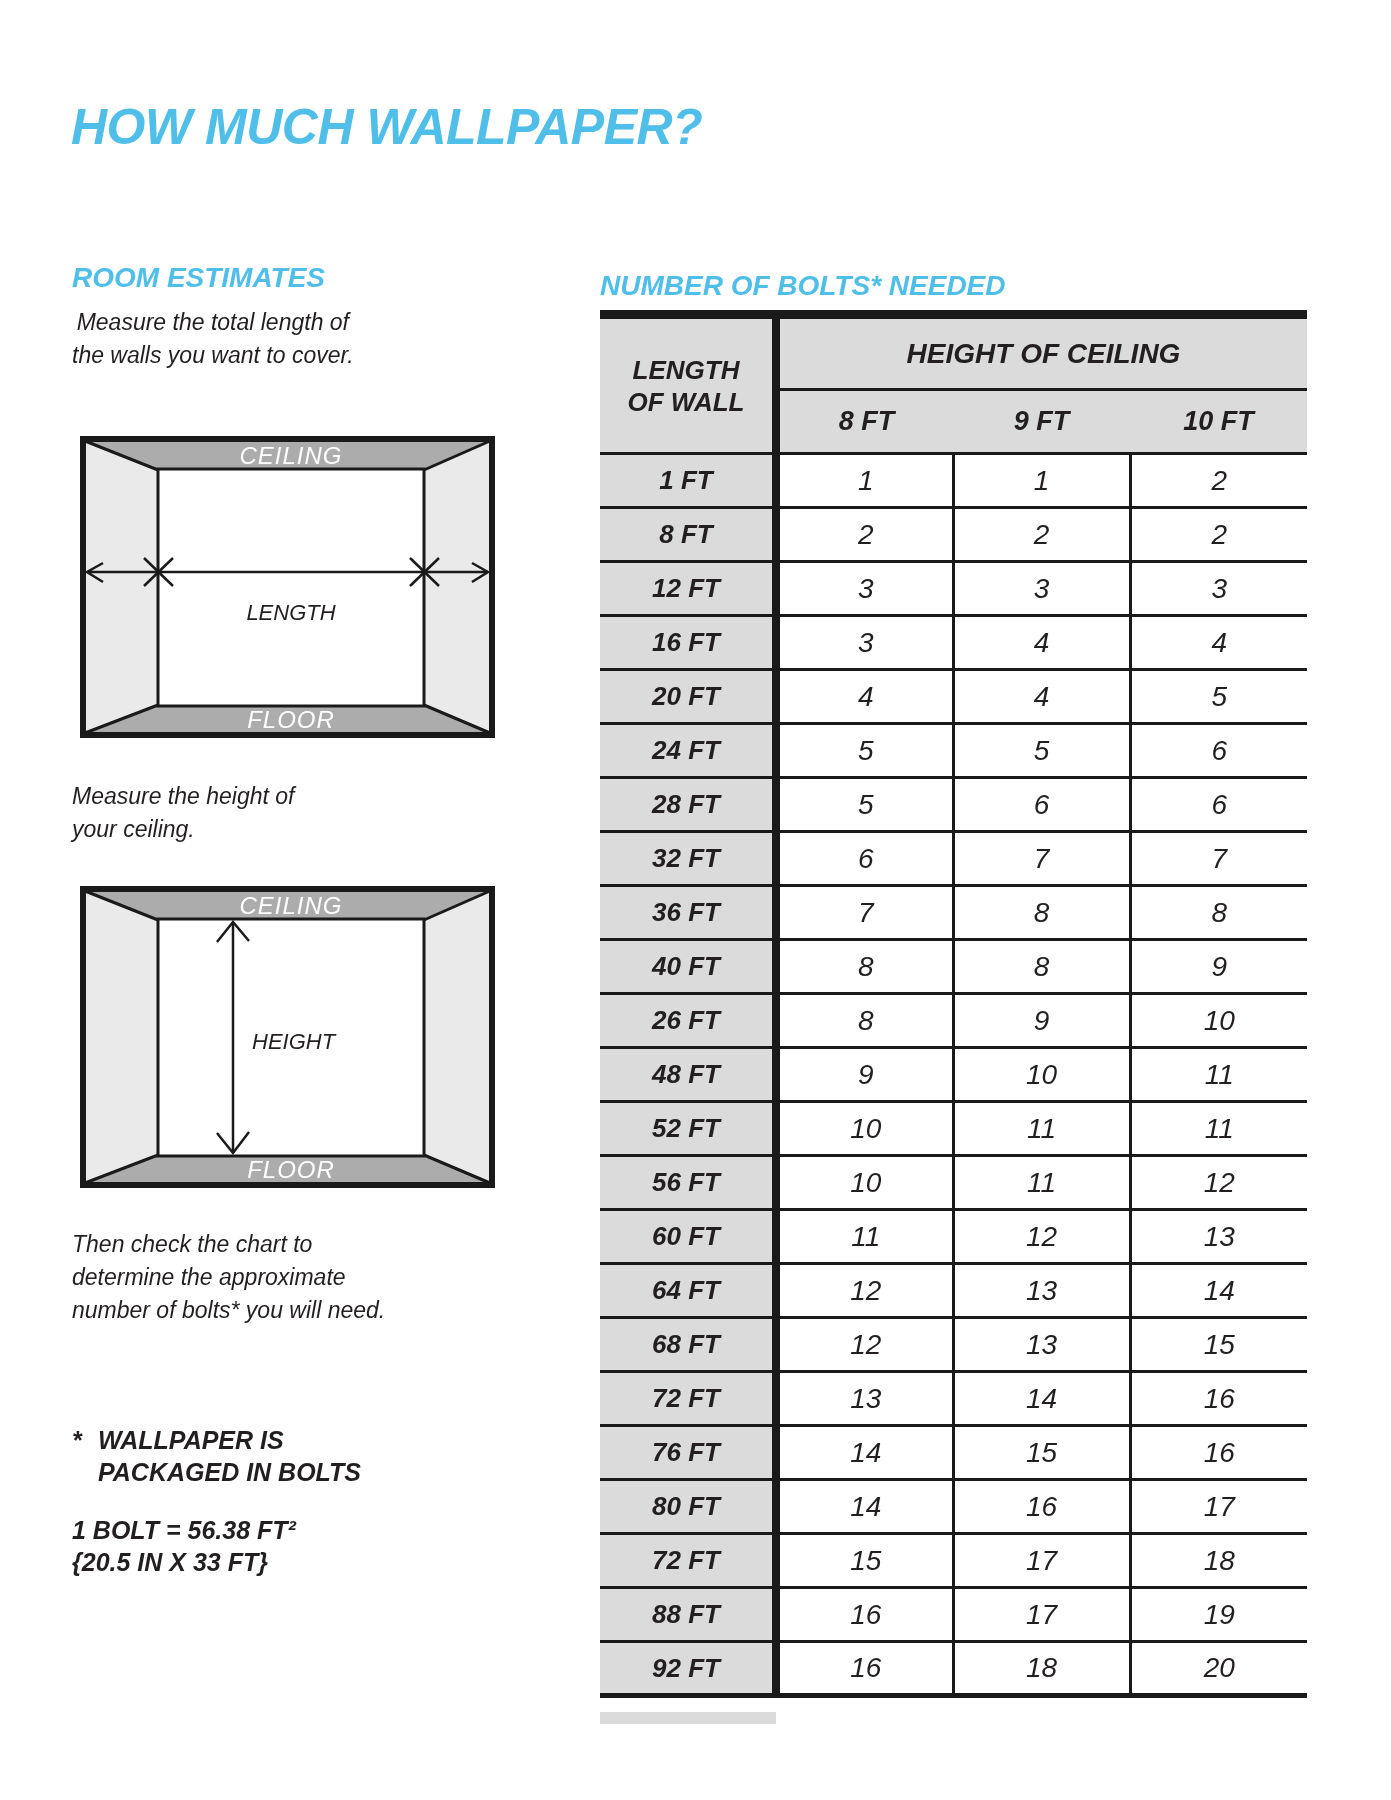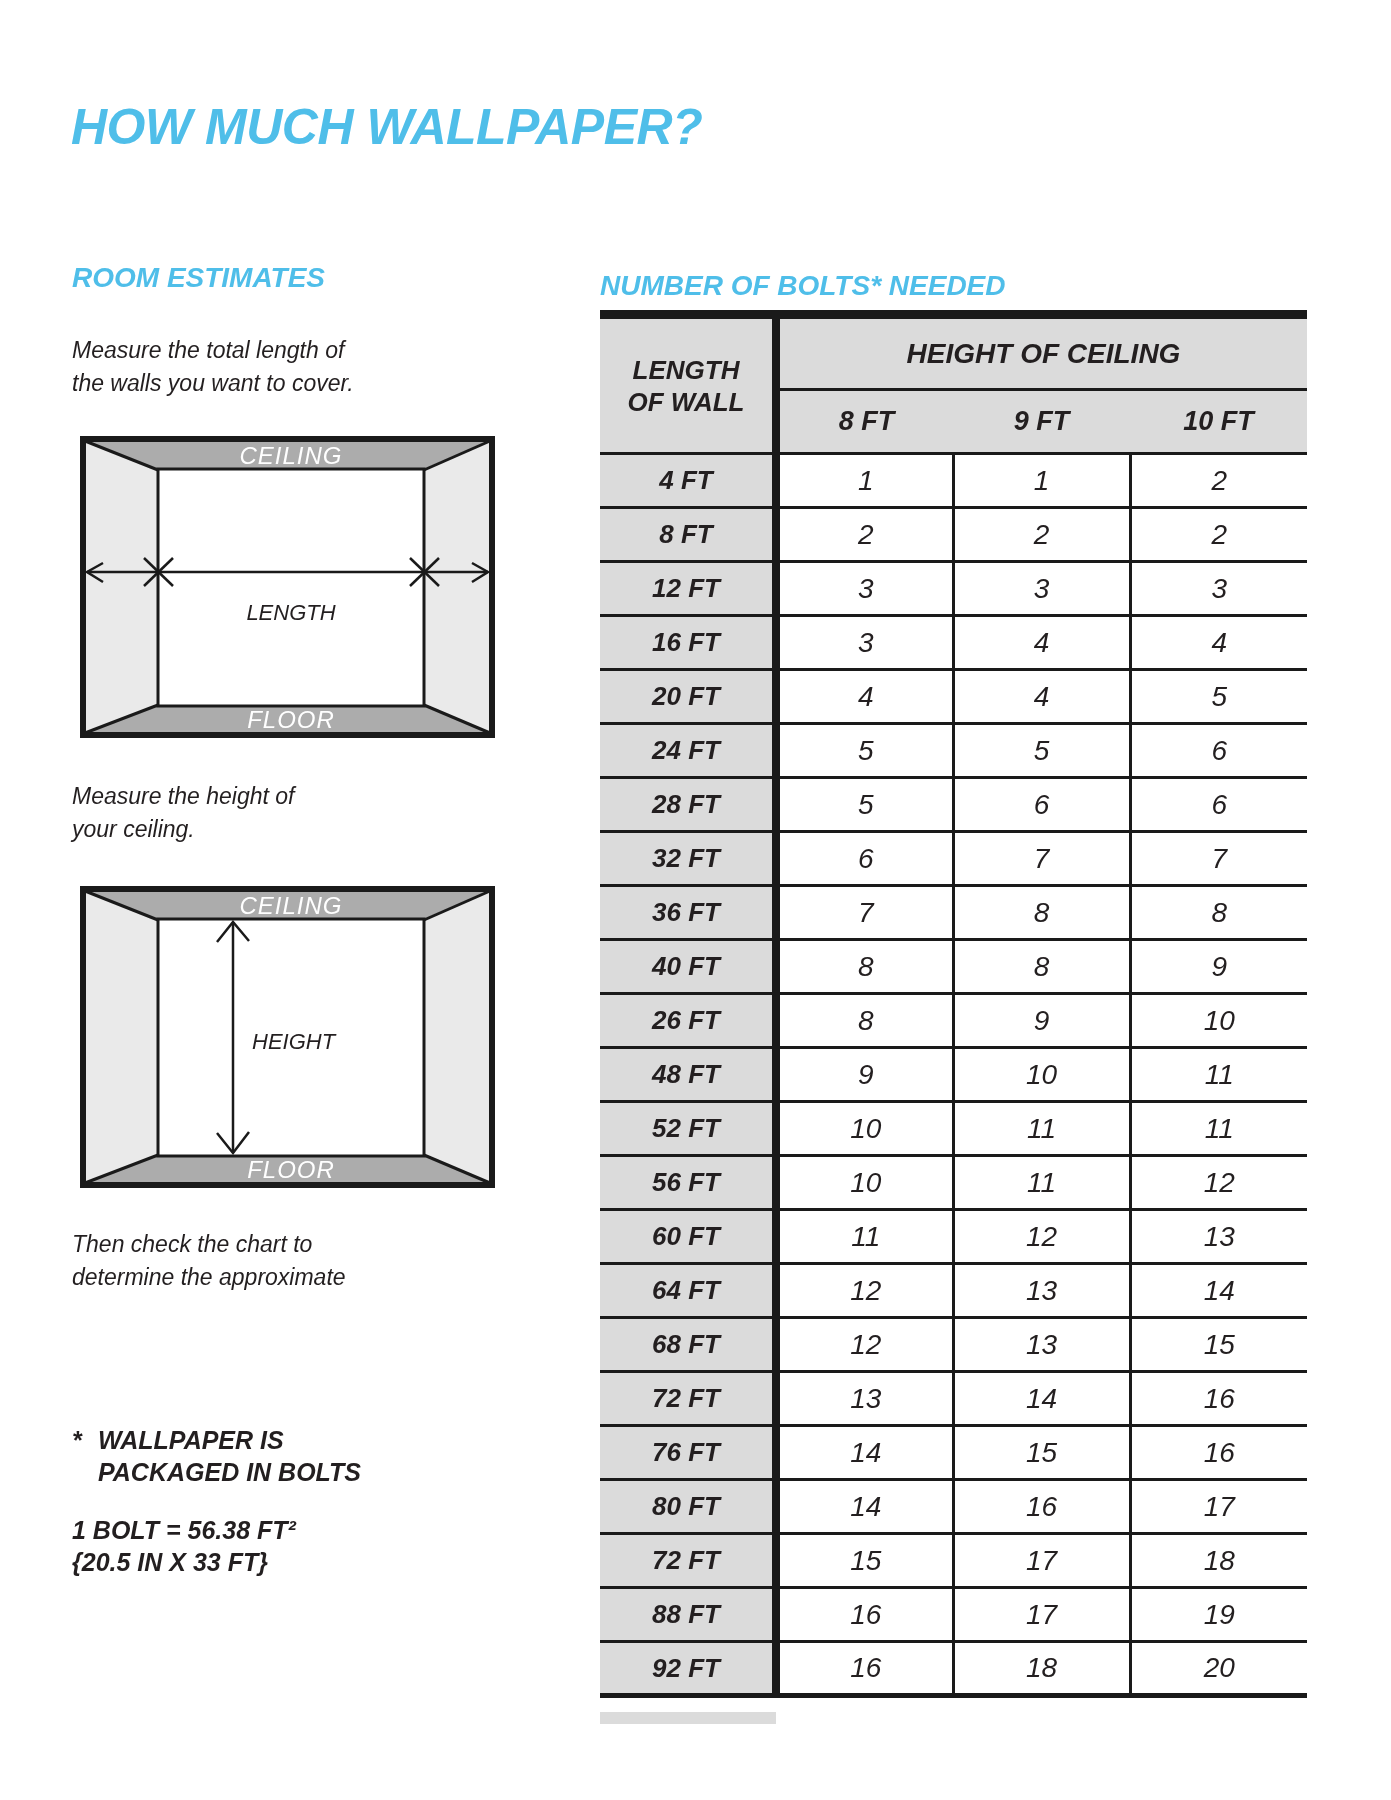--- a/index.html
+++ b/index.html
@@ -7,21 +7,21 @@
   .page{position:relative;width:1391px;height:1800px;background:#ffffff;overflow:hidden;font-style:italic;}
 
   .main-title{position:absolute;left:71px;top:64px;font-size:50px;font-weight:bold;
     letter-spacing:-0.5px;color:#4FBEE9;}
 
   .section-heading{position:absolute;font-size:28px;font-weight:bold;color:#4FBEE9;}
   .room-estimates{left:72px;top:262px;}
   .table-title{left:600px;top:270px;width:707px;}
 
   .body-text{position:absolute;left:72px;font-size:23px;line-height:33px;color:#231F20;}
-  .para1{top:334px;}
+  .para1{top:306px;text-align:center;}
   .para2{top:780px;}
   .para3{top:1228px;}
 
   .footnote{position:absolute;left:72px;top:1424px;font-size:25px;line-height:32px;
     font-weight:bold;padding-left:26px;}
   .footnote .star{position:absolute;left:0;top:0;}
   .bolt-info{position:absolute;left:72px;top:1514px;font-size:25px;line-height:32px;font-weight:bold;}
 
   .diagram{position:absolute;left:80px;width:415px;height:302px;}
   .diagram-1{top:436px;}
@@ -115,20 +115,21 @@
       <polyline points="137,247 153,267 169,246"></polyline>
     </g>
     <text class="room-label" x="211" y="28" text-anchor="middle">CEILING</text>
     <text class="room-label" x="211" y="292" text-anchor="middle">FLOOR</text>
     <text class="dim-label" x="172" y="163" text-anchor="start">HEIGHT</text>
   </svg>
 
   <div class="body-text para3">
     <div>Then check the chart to</div>
     <div>determine the approximate</div>
+    <div>number of bolts* you will need.</div>
   </div>
 
   <div class="footnote">
     <span class="star">*</span>
     <div>WALLPAPER IS</div>
     <div>PACKAGED IN BOLTS</div>
   </div>
 
   <div class="bolt-info">
     <div>1 BOLT = 56.38 FT²</div>
@@ -151,21 +152,21 @@
         <th class="hd ceiling-hd" colspan="3">HEIGHT OF CEILING</th>
       </tr>
       <tr class="hrow2">
         <th class="hd subhead">8 FT</th>
         <th class="hd subhead">9 FT</th>
         <th class="hd subhead">10 FT</th>
       </tr>
     </thead>
     <tbody>
         <tr>
-          <th>4 FT</th>
+          <th>1 FT</th>
           <td>1</td>
           <td>1</td>
           <td>2</td>
         </tr>
         <tr>
           <th>8 FT</th>
           <td>2</td>
           <td>2</td>
           <td>2</td>
         </tr>

